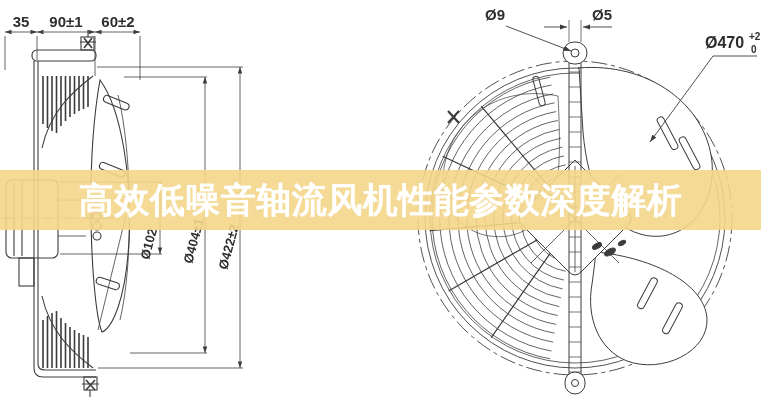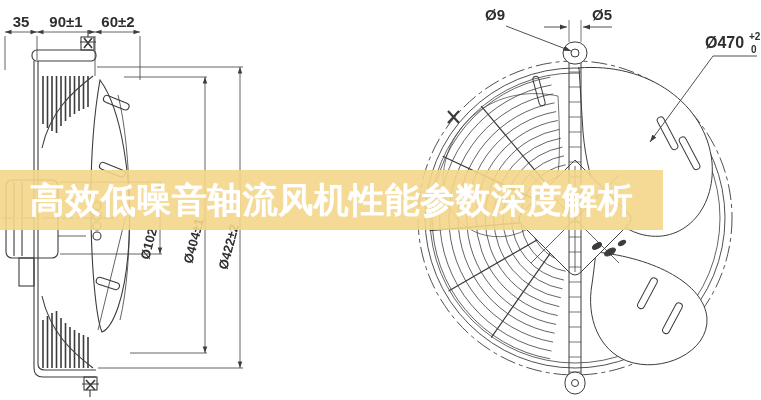--- a/index.html
+++ b/index.html
@@ -14,21 +14,21 @@
     font-family:"Liberation Sans", sans-serif;
     font-weight:700;
     fill:#2e2e2e;
   }
   .dim-text{font-size:15px;}
   .dim-text-small{font-size:13px;}
   .tol-text{font-size:10px;}
   .big-dim{font-size:16px;}
   
   .title-band{
-    position:absolute;left:0;top:170px;width:663px;height:60px;
+    position:absolute;left:0;top:170px;width:761px;height:60px;
     background:rgba(243,214,138,0.90);
     z-index:5;
     display:flex;align-items:center;justify-content:center;
   }
   .title-band .title-text{
     color:#ffffff;
     font-size:35px;
     font-weight:800;
     letter-spacing:0.5px;
     white-space:nowrap;

